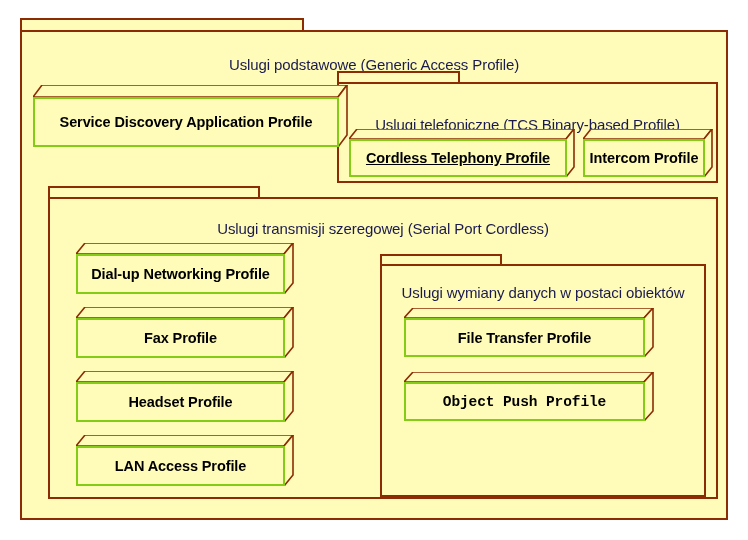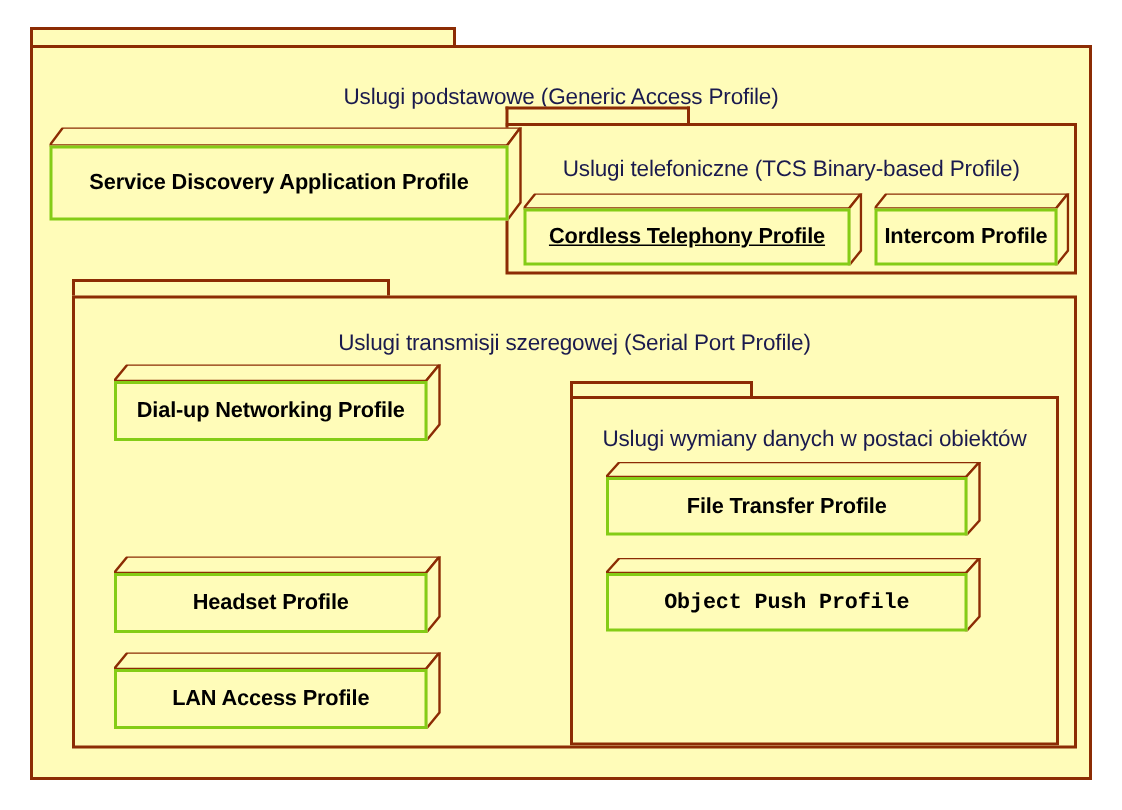--- a/index.html
+++ b/index.html
@@ -71,21 +71,21 @@
         </svg>
       </div>
       <div class="b-face" style="top:12px;width:306px;height:50px;">
         <span class="b-text">Service Discovery Application Profile</span>
       </div>
     </div>
 
     <div class="pkg" style="left:317px;top:53px;width:381px;height:112px;">
       <div class="pkg-tab" style="width:123px;height:13px;"></div>
       <div class="pkg-body" style="top:11px;width:381px;height:101px;"></div>
-      <div class="pkg-label" style="left:0px;top:33px;width:381px;">Uslugi telefoniczne (TCS Binary-based Profile)</div>
+      <div class="pkg-label" style="left:0px;top:45px;width:381px;">Uslugi telefoniczne (TCS Binary-based Profile)</div>
 
       <div class="box3d" style="left:12px;top:58px;width:226px;height:48px;">
         <div class="b-top">
           <svg width="226" height="48" viewBox="0 0 226 48">
             <polygon points="0,10 8,0 225,0 217,10"></polygon>
             <polygon points="217,10 225,0 225,38 217,48"></polygon>
           </svg>
         </div>
         <div class="b-face" style="top:10px;width:218px;height:38px;text-decoration:underline;">
           <span class="b-text">Cordless Telephony Profile</span>
@@ -101,34 +101,45 @@
         </div>
         <div class="b-face" style="top:10px;width:122px;height:38px;text-align:center;">
           <span class="b-text">Intercom Profile</span>
         </div>
       </div>
     </div>
 
     <div class="pkg" style="left:28px;top:168px;width:670px;height:313px;">
       <div class="pkg-tab" style="width:212px;height:13px;"></div>
       <div class="pkg-body" style="top:11px;width:670px;height:302px;"></div>
-      <div class="pkg-label" style="left:0px;top:34px;width:670px;">Uslugi transmisji szeregowej (Serial Port Profile)</div>
+      <div class="pkg-label" style="left:0px;top:34px;width:670px;">Uslugi transmisji szeregowej (Serial Port Cordless)</div>
 
       <div class="box3d" style="left:28px;top:57px;width:218px;height:51px;">
         <div class="b-top">
           <svg width="218" height="51" viewBox="0 0 218 51">
             <polygon points="0,11 9,0 217,0 208,11"></polygon>
             <polygon points="208,11 217,0 217,40 208,51"></polygon>
           </svg>
         </div>
         <div class="b-face" style="top:11px;width:209px;height:40px;text-align:center;">
           <span class="b-text">Dial-up Networking Profile</span>
         </div>
       </div>
 
+      <div class="box3d" style="left:28px;top:121px;width:218px;height:51px;">
+        <div class="b-top">
+          <svg width="218" height="51" viewBox="0 0 218 51">
+            <polygon points="0,11 9,0 217,0 208,11"></polygon>
+            <polygon points="208,11 217,0 217,40 208,51"></polygon>
+          </svg>
+        </div>
+        <div class="b-face" style="top:11px;width:209px;height:40px;">
+          <span class="b-text">Fax Profile</span>
+        </div>
+      </div>
 
       <div class="box3d" style="left:28px;top:185px;width:218px;height:51px;">
         <div class="b-top">
           <svg width="218" height="51" viewBox="0 0 218 51">
             <polygon points="0,11 9,0 217,0 208,11"></polygon>
             <polygon points="208,11 217,0 217,40 208,51"></polygon>
           </svg>
         </div>
         <div class="b-face" style="top:11px;width:209px;height:40px;">
           <span class="b-text">Headset Profile</span>

